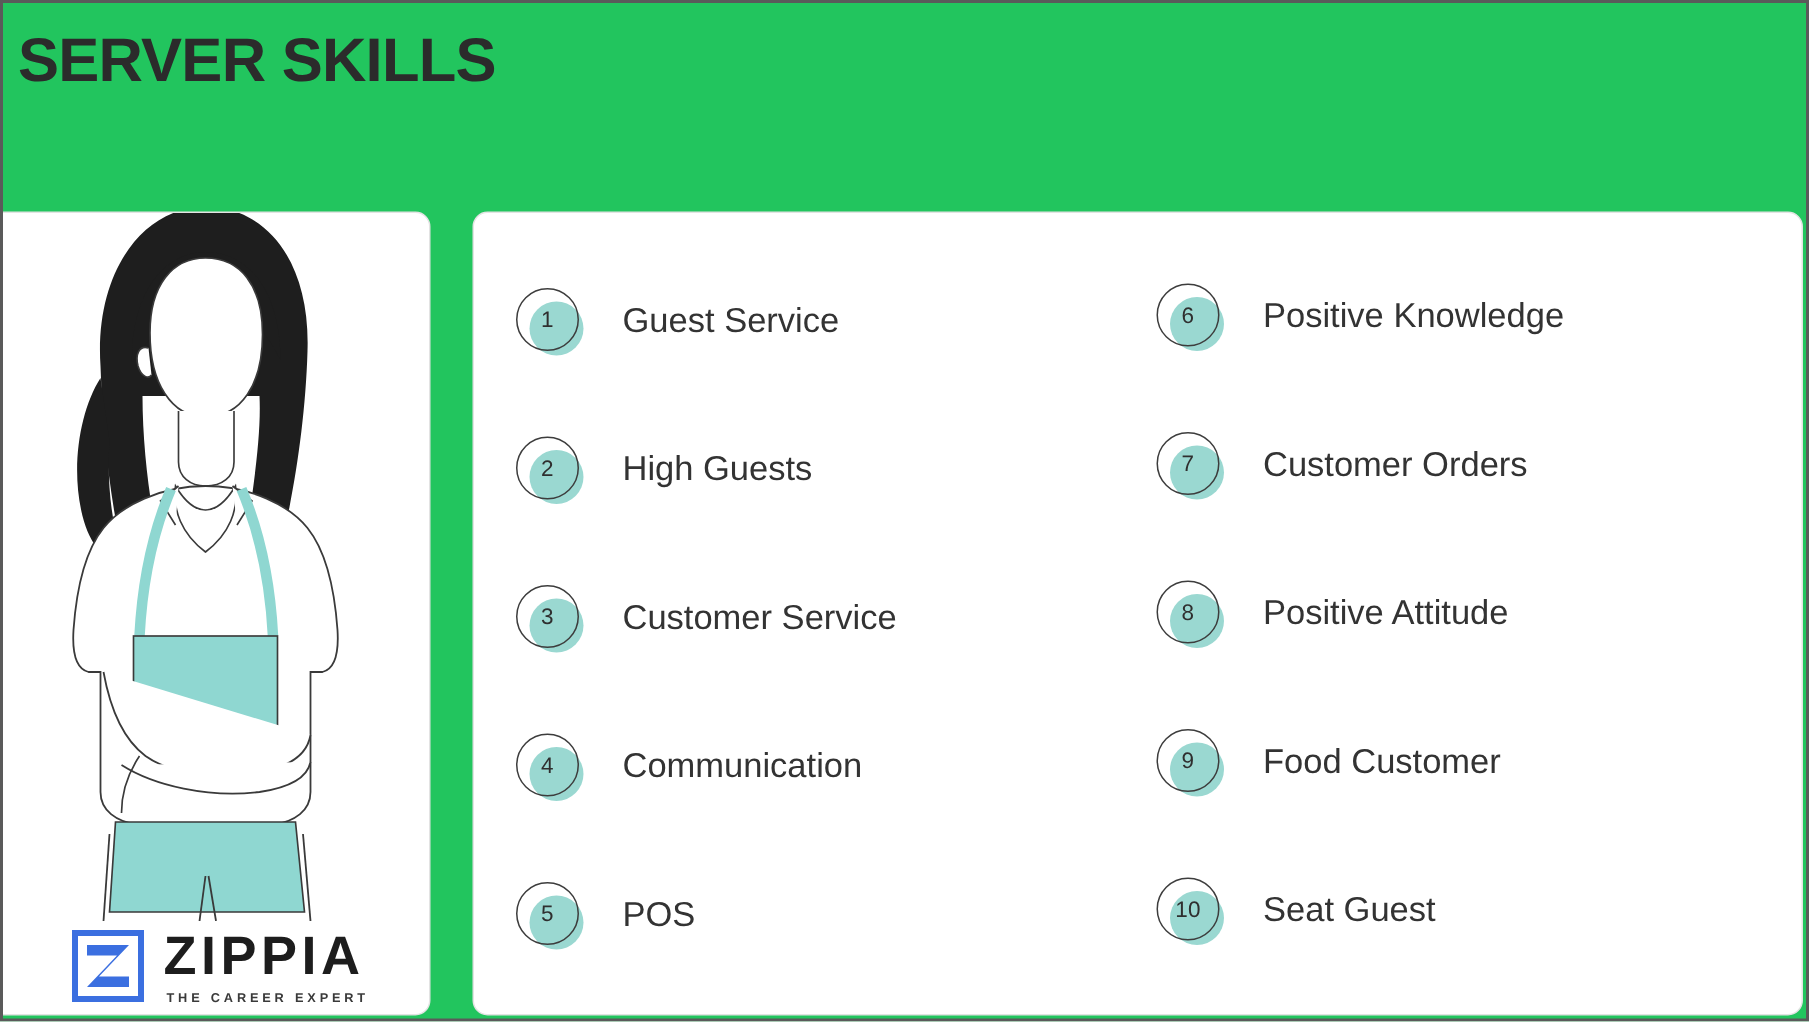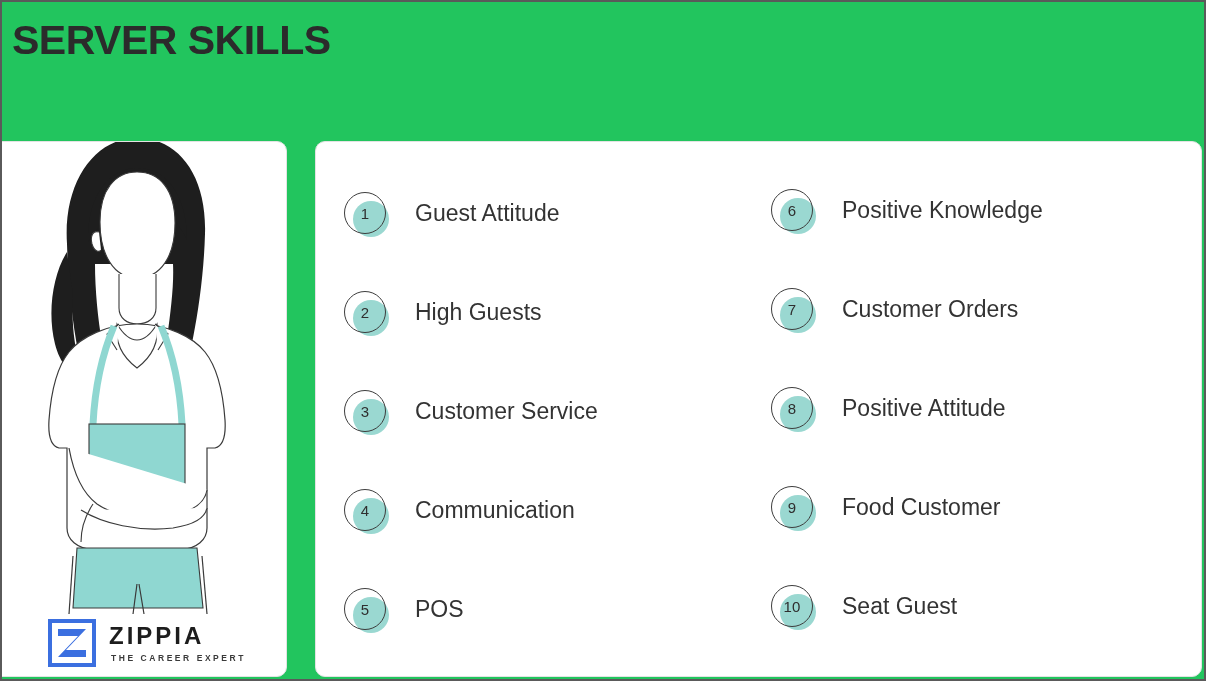--- a/index.html
+++ b/index.html
@@ -69,21 +69,21 @@
     width: 48px;
     height: 48px;
     flex: 0 0 auto;
   }
   #zippia-wordmark-group {
     display: flex;
     flex-direction: column;
     justify-content: center;
   }
   #zippia-wordmark {
-    font-size: 24px;
+    font-size: 36px;
     font-weight: bold;
     letter-spacing: 3px;
     color: #1d1d1d;
     line-height: 1;
   }
   #zippia-tagline {
     font-size: 8.5px;
     font-weight: bold;
     letter-spacing: 2.55px;
     color: #3a3a3a;
@@ -258,21 +258,21 @@
 
       <div id="skills-column-left" class="skills-column">
 
         <div class="skill-item">
           <div class="skill-badge">
             <div class="skill-badge-blob"></div>
             <div class="skill-badge-ring">
               <span class="skill-badge-number">1</span>
             </div>
           </div>
-          <div class="skill-label">Guest Attitude</div>
+          <div class="skill-label">Guest Service</div>
         </div>
 
         <div class="skill-item">
           <div class="skill-badge">
             <div class="skill-badge-blob"></div>
             <div class="skill-badge-ring">
               <span class="skill-badge-number">2</span>
             </div>
           </div>
           <div class="skill-label">High Guests</div>

